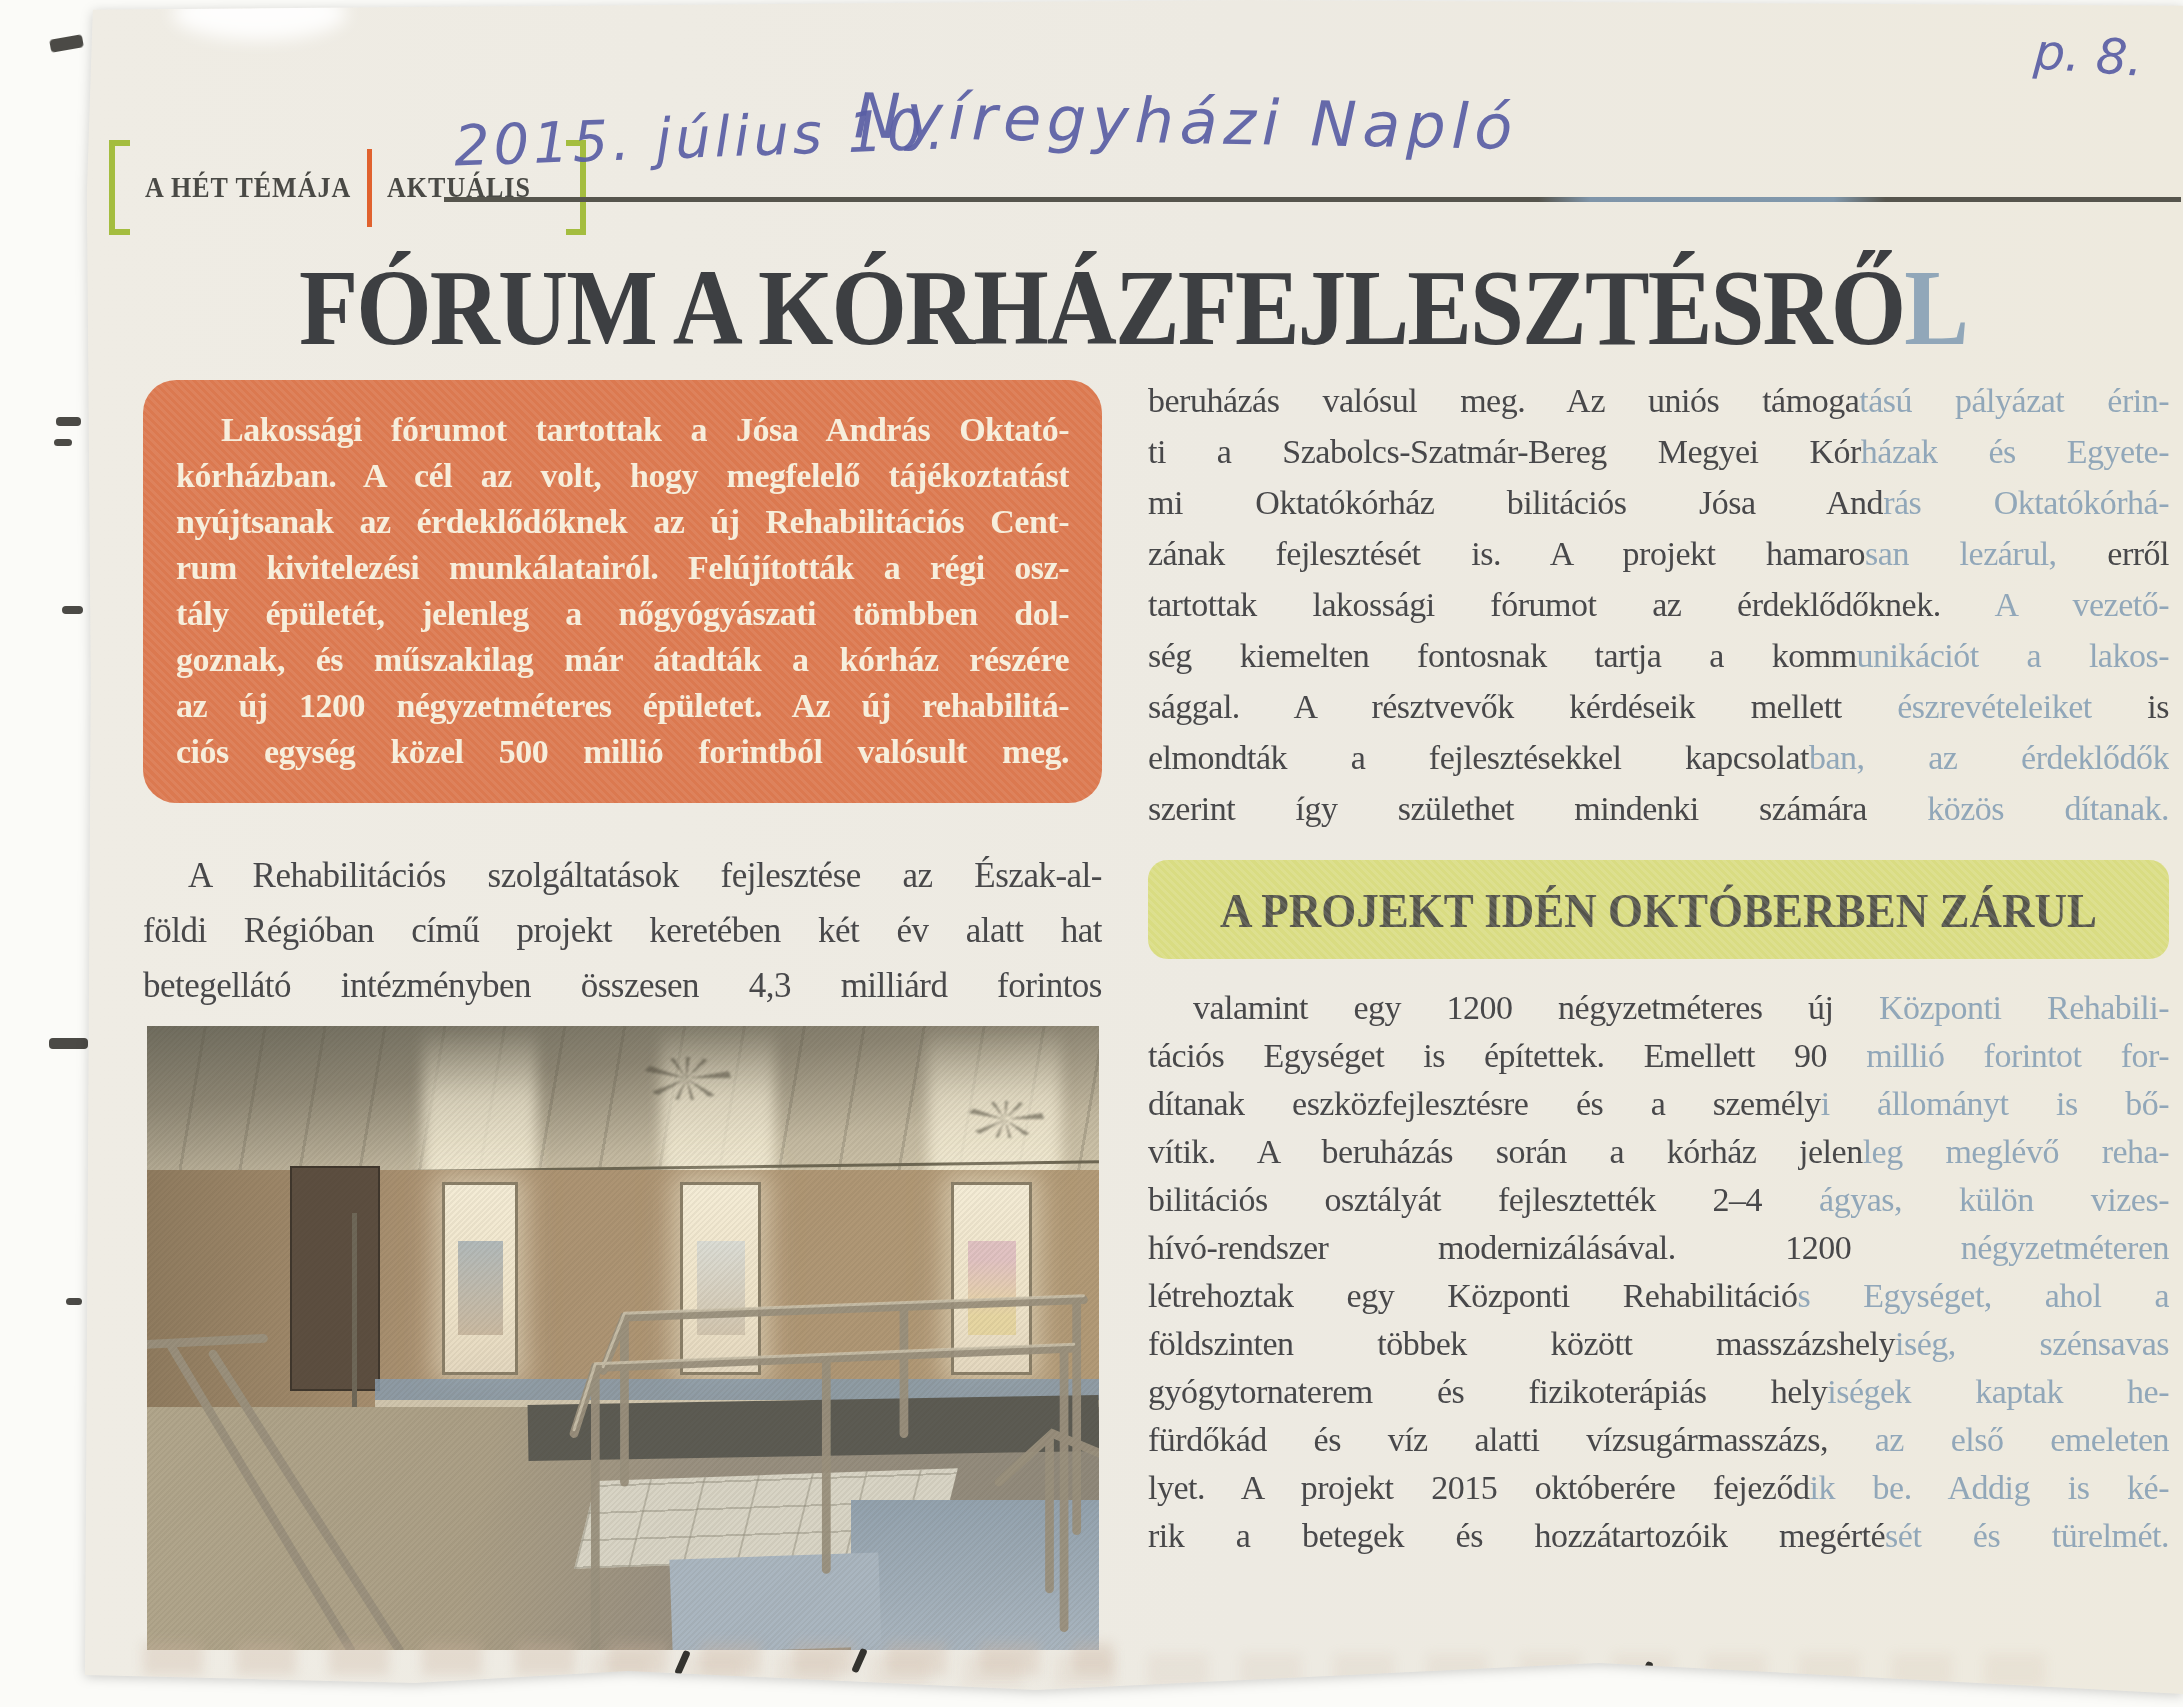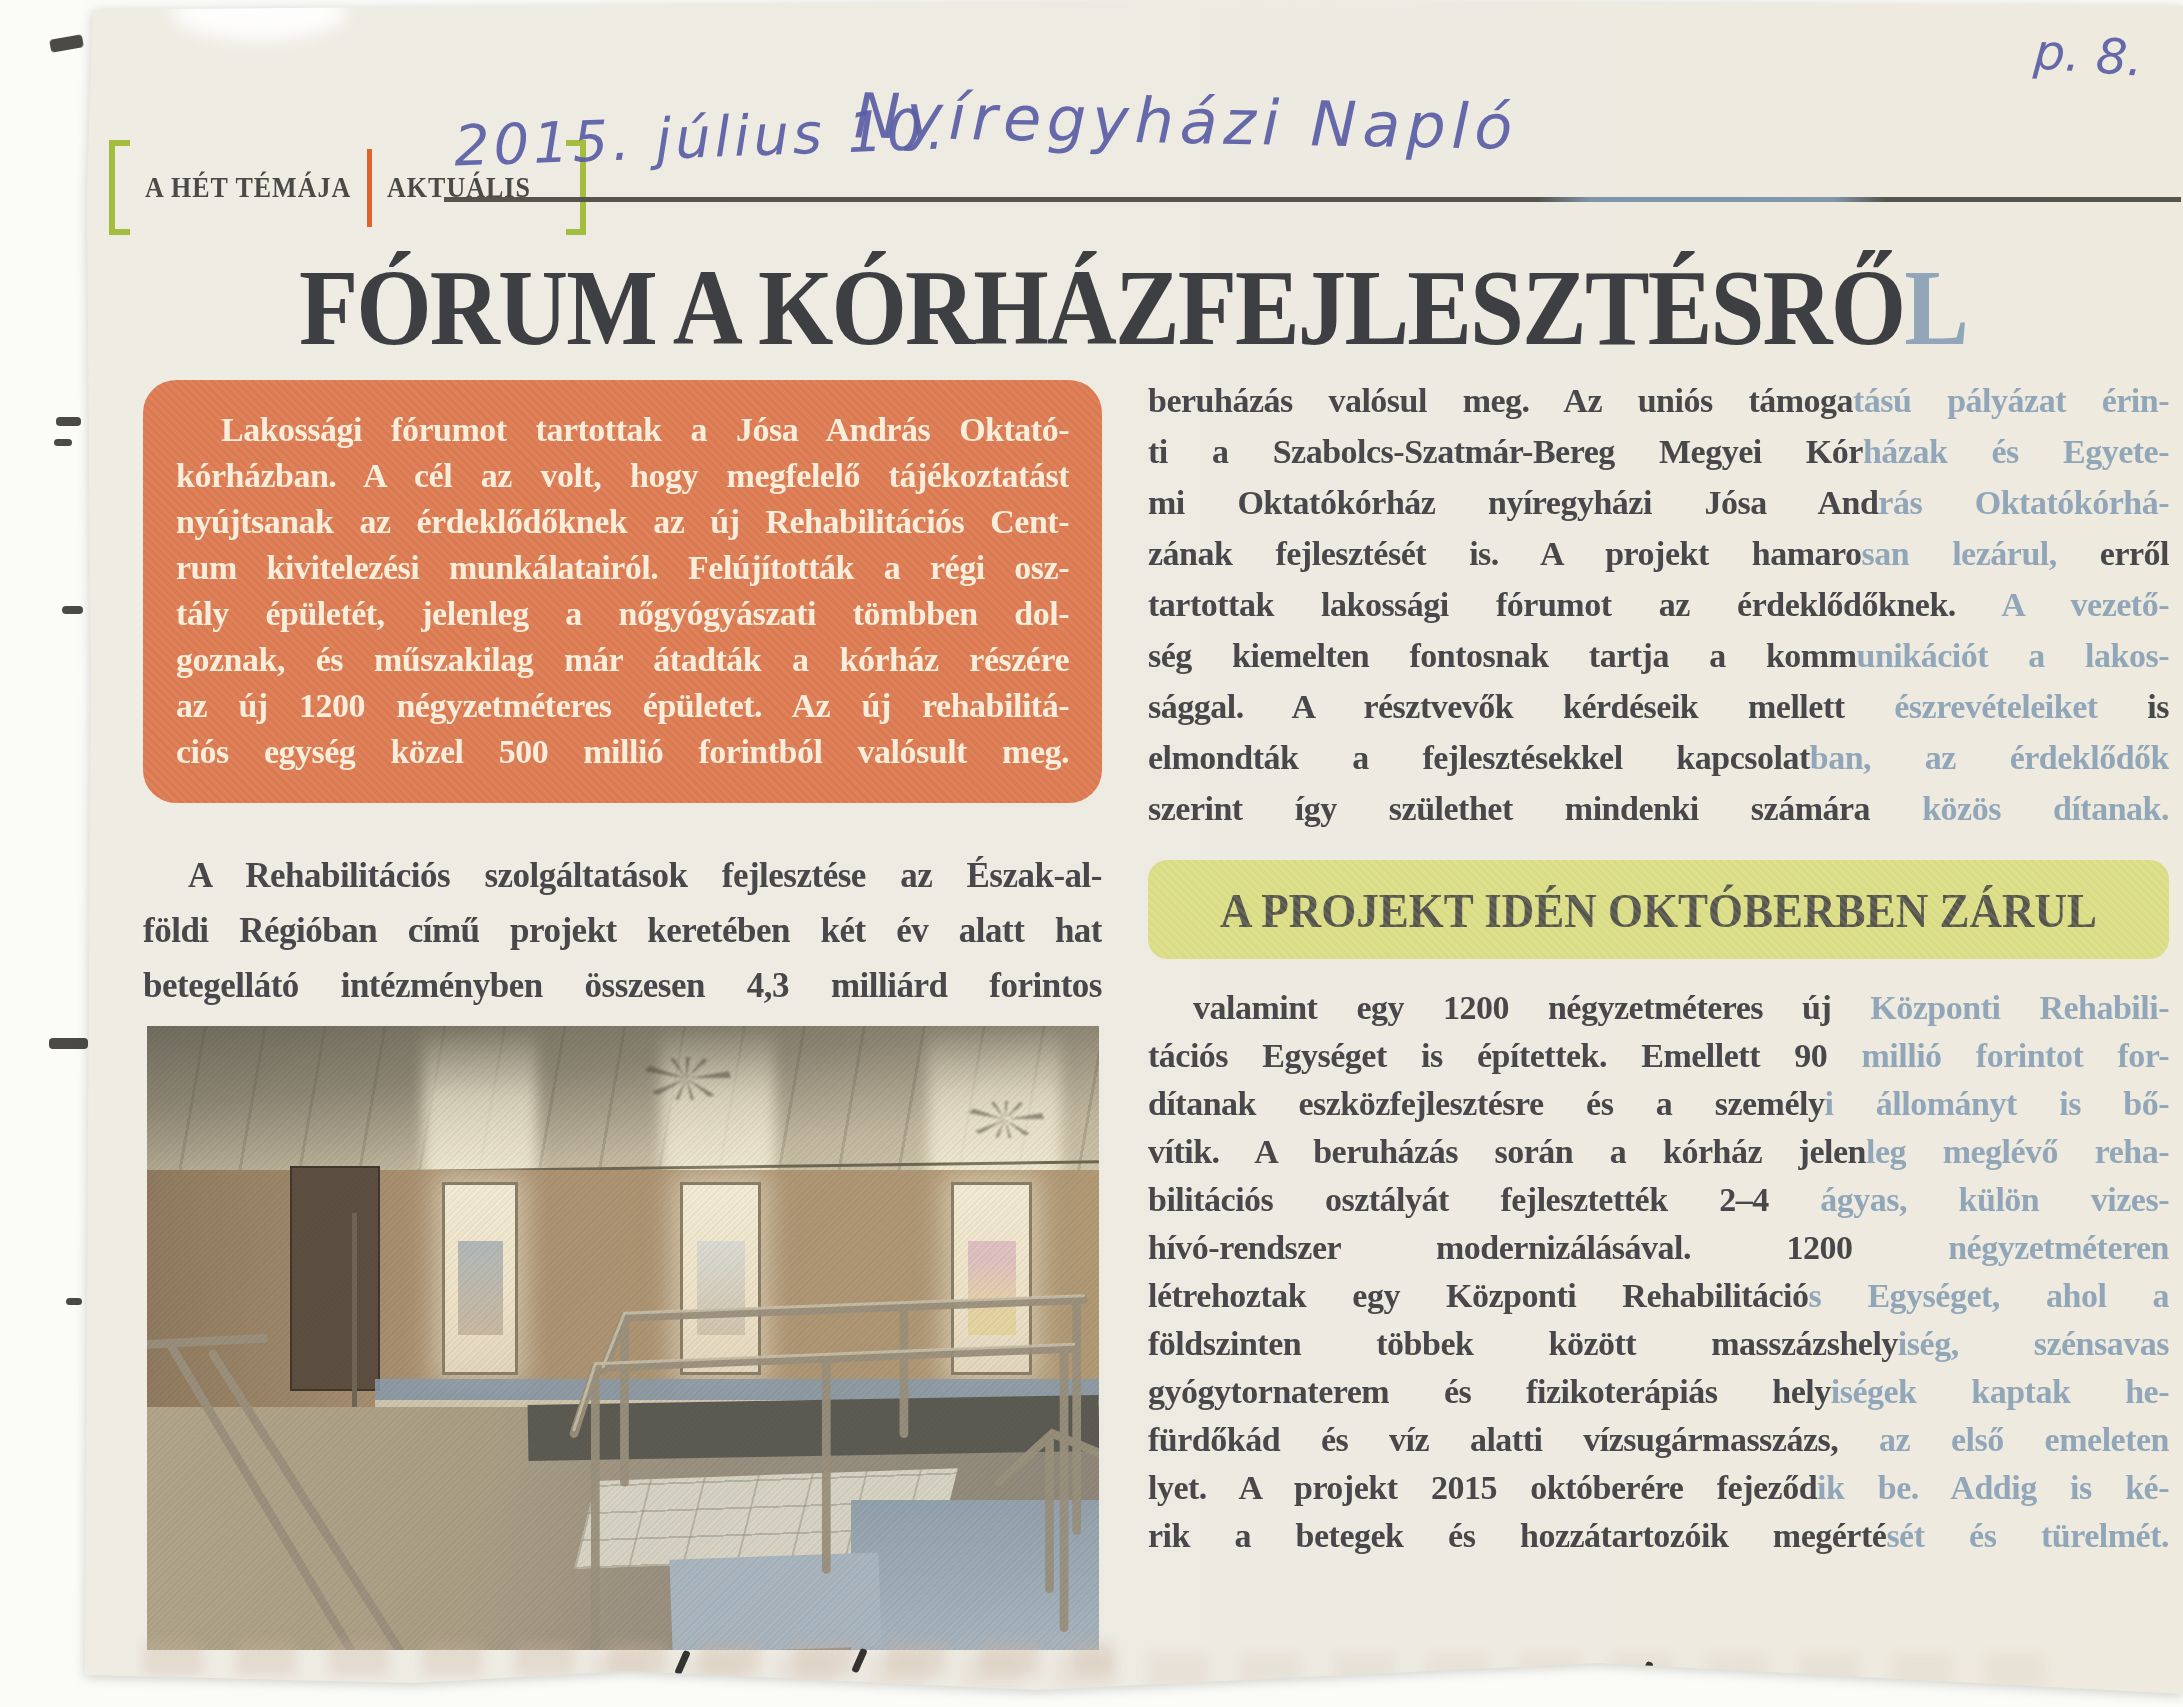--- a/index.html
+++ b/index.html
@@ -28,21 +28,21 @@
     background:linear-gradient(90deg,var(--rule_dark) 0%,var(--rule_dark) 63%,#7f95a9 66%,#8198ab 80%,var(--rule_dark) 83%);}
   .handwriting{position:absolute;color:var(--handwriting_blue);font-family:"DejaVu Sans",sans-serif;font-style:italic;white-space:nowrap;opacity:.92;}
   #hand-date{left:369px;top:105px;font-size:56px;transform:rotate(-2deg);letter-spacing:3.9px;}
   #hand-source{left:769px;top:85px;font-size:62px;transform:rotate(1deg);letter-spacing:5.8px;}
   #hand-page{left:1949px;top:27px;font-size:49px;transform:rotate(4deg);}
   
   #headline{position:absolute;left:39px;top:245px;width:2018px;text-align:center;white-space:nowrap;
     font-weight:700;font-size:97px;letter-spacing:-1.9px;color:var(--headline_dark);transform:scaleY(1.12);transform-origin:top center;}
   #headline .last{color:var(--ink_light);}
   
-  .line{text-align:justify;text-align-last:justify;overflow:hidden;font-weight:bold;}
+  .line{text-align:justify;text-align-last:justify;overflow:hidden;}
   .indent-first .line:first-child{text-indent:45px;}
   .ink-light{color:var(--ink_light);}
   #lead-box{position:absolute;left:58px;top:380px;width:959px;height:423px;border-radius:33px;
     box-sizing:border-box;padding:27px 33px 0 33px;color:var(--lead_box_text);
     font-weight:700;font-size:34px;letter-spacing:-0.5px;}
   #lead-box::after{content:"";position:absolute;inset:0;border-radius:33px;
     background:repeating-linear-gradient(45deg,rgba(255,255,255,.07) 0 2.9px,transparent 2.9px 5.8px);pointer-events:none;}
   #lead-box .line{height:46px;line-height:46px;}
   #left-intro{position:absolute;left:58px;top:848px;width:959px;font-size:35px;color:var(--ink_dark);letter-spacing:-0.5px;}
   #left-intro .line{height:55px;line-height:55px;}
@@ -195,21 +195,21 @@
       <g fill="none" stroke="#cfc6b0" stroke-width="3" stroke-linecap="round" opacity="0.8">
         <path d="M470,351 L492,296 L965,278"></path>
         <path d="M440,416 L462,348 L955,328"></path>
       </g>
     </svg>
   </div>
 
   <div id="right-para1">
         <div class="line"><span>beruházás valósul meg. Az uniós támoga</span><span class="ink-light">tású pályázat érin-</span></div>
         <div class="line"><span>ti a Szabolcs-Szatmár-Bereg Megyei Kór</span><span class="ink-light">házak és Egyete-</span></div>
-        <div class="line"><span>mi Oktatókórház nyíregyházi Jósa And</span><span class="ink-light">rás Oktatókórhá-</span></div>
+        <div class="line"><span>mi Oktatókórház bilitációs Jósa And</span><span class="ink-light">rás Oktatókórhá-</span></div>
         <div class="line"><span>zának fejlesztését is. A projekt hamaro</span><span class="ink-light">san lezárul,</span><span> erről</span></div>
         <div class="line"><span>tartottak lakossági fórumot az érdeklődőknek. </span><span class="ink-light">A vezető-</span></div>
         <div class="line"><span>ség kiemelten fontosnak tartja a komm</span><span class="ink-light">unikációt a lakos-</span></div>
         <div class="line"><span>sággal. A résztvevők kérdéseik mellett </span><span class="ink-light">észrevételeiket</span><span> is</span></div>
         <div class="line"><span>elmondták a fejlesztésekkel kapcsolat</span><span class="ink-light">ban, az érdeklődők</span></div>
         <div class="line"><span>szerint így születhet mindenki számára </span><span class="ink-light">közös dítanak.</span></div>
       </div>
 
   <div id="subhead-box" style="background-color: rgb(217, 220, 130);">
     <div id="subhead-text">A PROJEKT IDÉN OKTÓBERBEN ZÁRUL</div>

